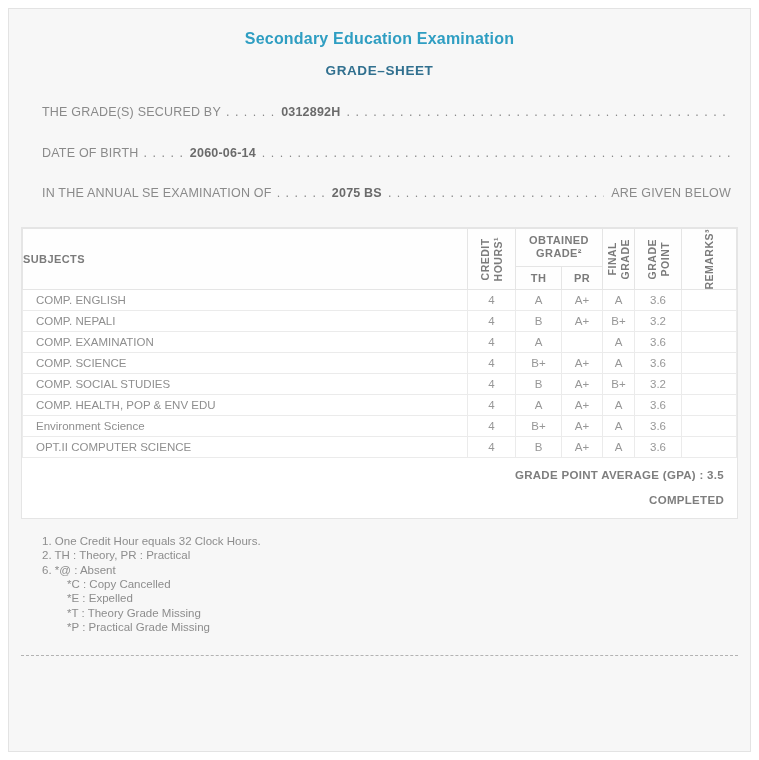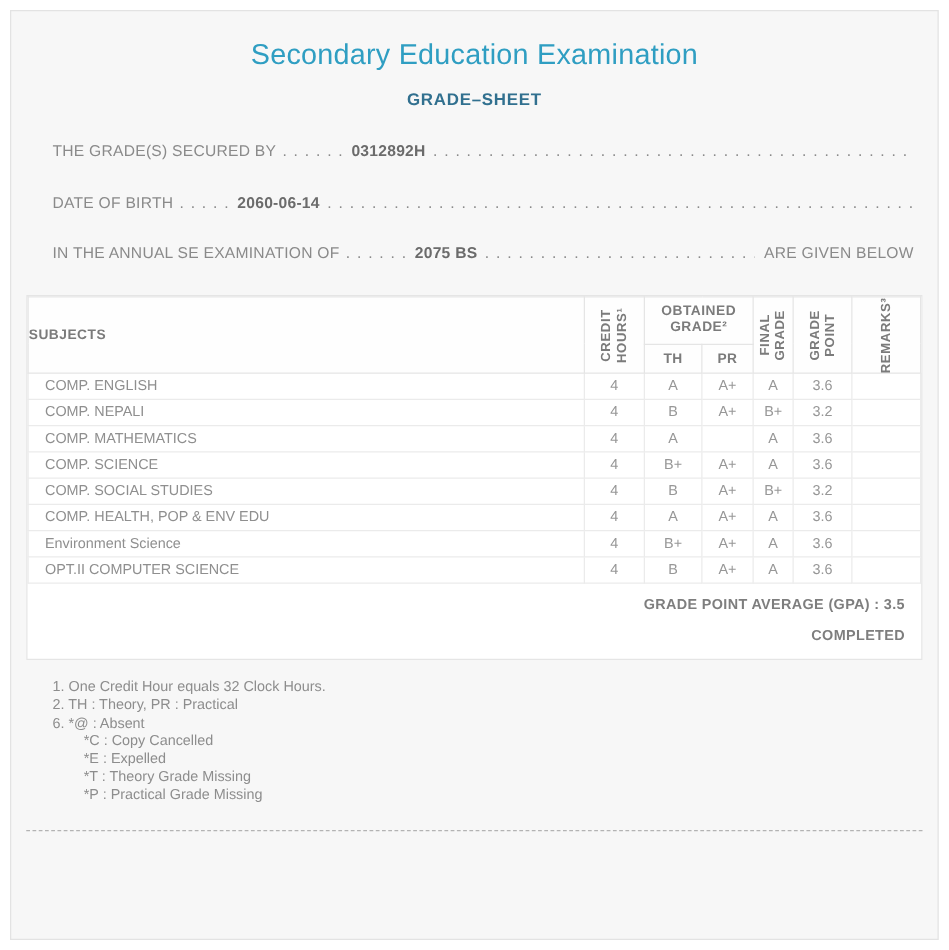--- a/index.html
+++ b/index.html
@@ -20,21 +20,21 @@
     font-family:"Liberation Sans","DejaVu Sans",sans-serif;
   }
   .panel{
     margin:8px; height:744px;
     background:var(--panel-bg);
     border:1px solid #e3e3e3;
     overflow:hidden;
   }
   .header-block{text-align:center; padding-top:21px;}
   .title{
-    font-size:23px; font-weight:normal; color:var(--title-color);
+    font-size:16px; font-weight:bold; color:var(--title-color);
     letter-spacing:.2px;
   }
   .subtitle{
     margin-top:15px; font-size:13.5px; font-weight:bold;
     color:var(--subtitle-color); letter-spacing:.6px;
   }
   .info-block{margin:27px 19px 0 33px;}
   .info-line{
     display:flex; align-items:baseline;
     white-space:nowrap; overflow:hidden;
@@ -167,21 +167,21 @@
         <tr>
           <td class="subject">COMP. NEPALI</td>
           <td>4</td>
           <td>B</td>
           <td>A+</td>
           <td>B+</td>
           <td>3.2</td>
           <td></td>
         </tr>
         <tr>
-          <td class="subject">COMP. MATHEMATICS</td>
+          <td class="subject">COMP. EXAMINATION</td>
           <td>4</td>
           <td>A</td>
           <td></td>
           <td>A</td>
           <td>3.6</td>
           <td></td>
         </tr>
         <tr>
           <td class="subject">COMP. SCIENCE</td>
           <td>4</td>

